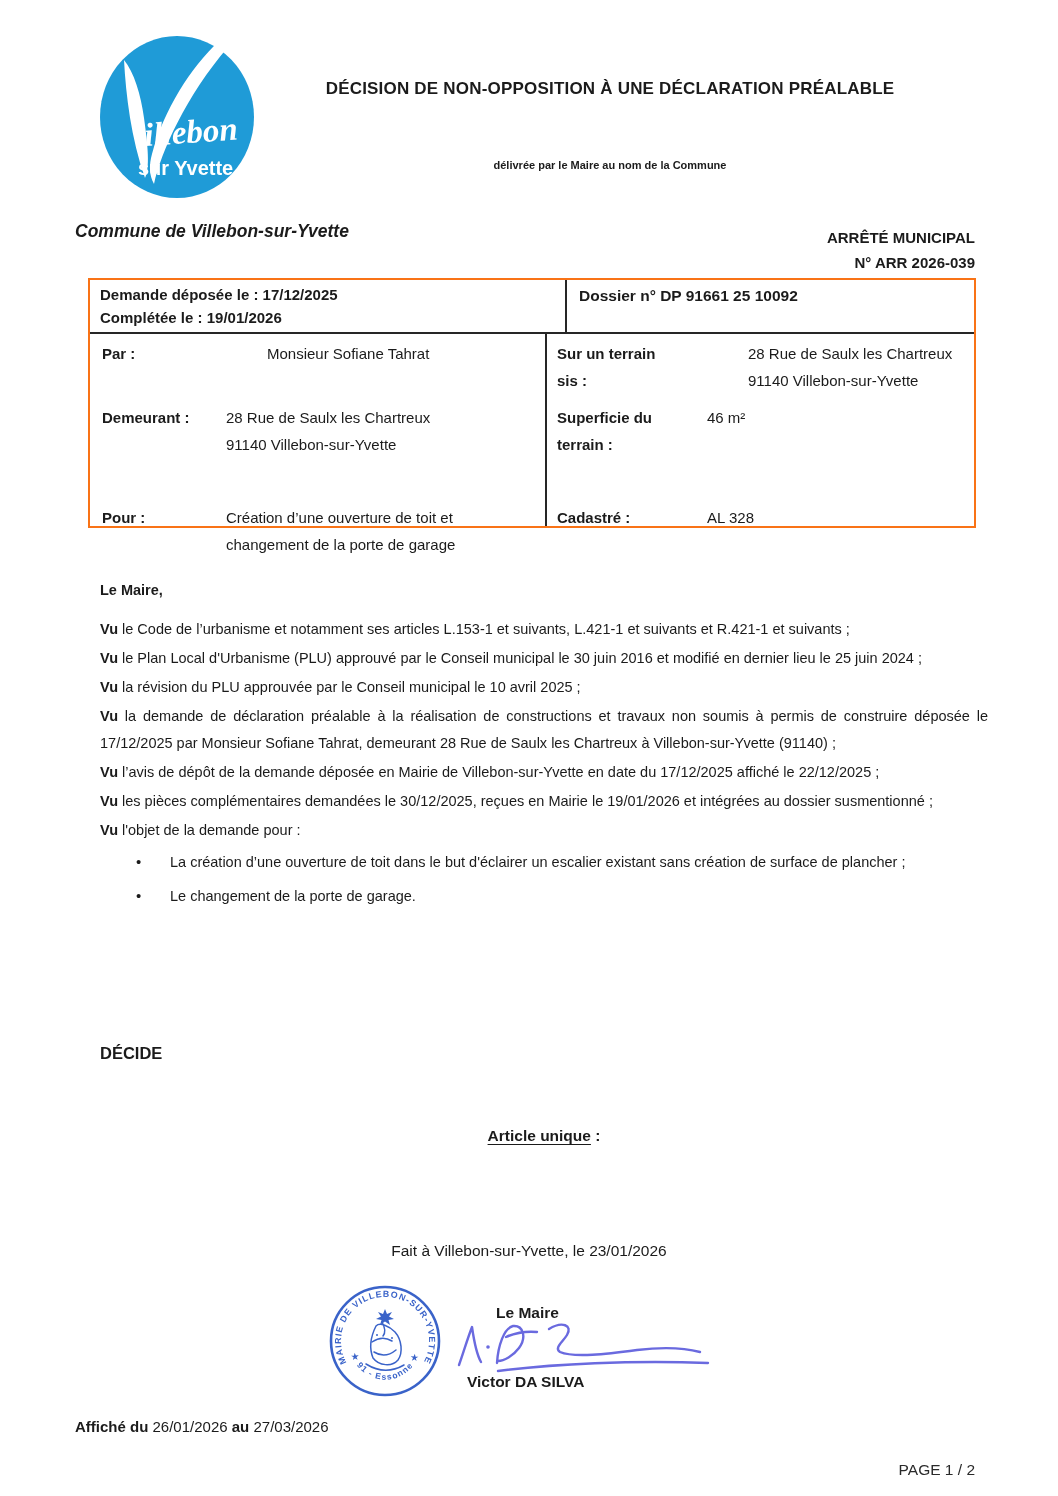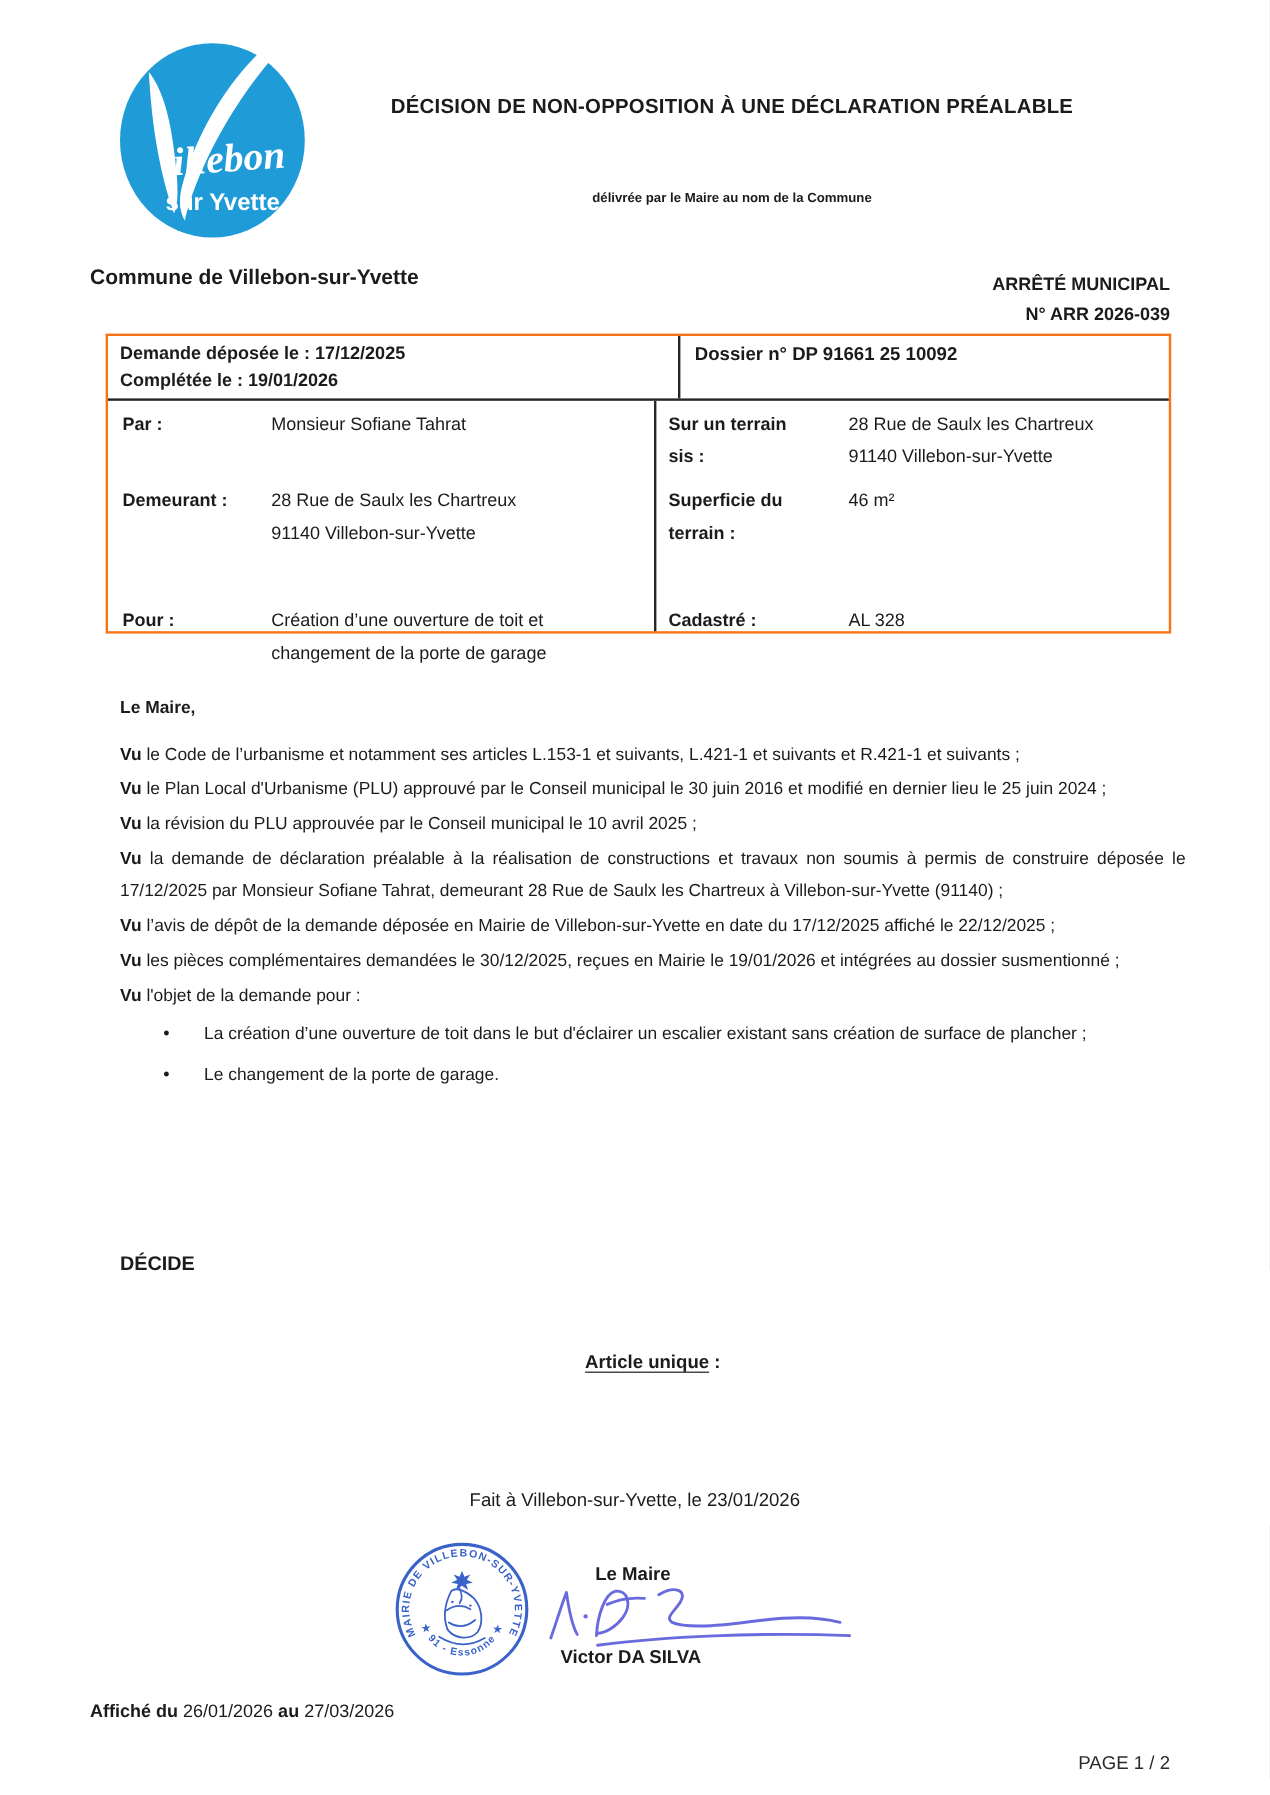--- a/index.html
+++ b/index.html
@@ -9,33 +9,33 @@
     font-family:"Liberation Sans", sans-serif;
   }
   
   .logo{position:absolute;left:98px;top:34px;width:158px;height:166px;}
   .logo-script{font-family:"Liberation Serif", serif;font-style:italic;font-weight:bold;font-size:33px;fill:#ffffff;}
   .logo-sub{font-family:"Liberation Sans", sans-serif;font-weight:bold;font-size:20px;fill:#ffffff;}
   .doc-title{position:absolute;left:220px;top:79px;width:780px;text-align:center;
     font-size:17px;font-weight:bold;letter-spacing:.2px;}
   .doc-subtitle{position:absolute;left:220px;top:119px;width:780px;text-align:center;
     font-size:11px;font-weight:bold;margin-top:40px;}
-  .commune{position:absolute;left:75px;top:221px;font-size:17.5px;font-weight:bold;}
+  .commune{position:absolute;left:75px;top:221px;font-size:17.5px;font-weight:bold;font-style:italic;}
   .arrete{position:absolute;right:83px;top:225px;text-align:right;font-size:15px;
     font-weight:bold;line-height:25px;}
   
   .info-table{position:absolute;left:88px;top:278px;width:884px;border:2px solid #f97316;font-size:15px;}
   .it-header{display:flex;border-bottom:2px solid #262626;}
   .it-h-left{width:455px;border-right:2px solid #262626;padding:3px 10px;font-weight:bold;line-height:23px;}
   .it-h-right{flex:1;padding:7px 12px 3px;font-weight:bold;font-size:15.5px;}
   .it-body{display:flex;height:192px;}
   .it-b-left{width:455px;border-right:2px solid #262626;position:relative;}
   .it-b-right{flex:1;position:relative;}
   .cell-row{position:absolute;left:0;right:4px;display:flex;line-height:27px;}
-  .row-1{top:6px;} .row-2{top:70px;} .row-3{top:134px;margin-top:36px;}
+  .row-1{top:6px;gap:41px;} .row-2{top:70px;} .row-3{top:134px;margin-top:36px;}
   .cell-label{font-weight:bold;white-space:pre-line;}
   .it-b-left .cell-label{width:124px;padding-left:12px;flex:none;}
   .it-b-right .cell-label{width:150px;padding-left:10px;flex:none;}
   .cell-value{white-space:pre-line;}
   
   .body-text{position:absolute;left:100px;top:577px;width:888px;font-size:14.5px;
     line-height:27px;text-align:justify;}
   .body-text p{margin:0 0 2px;}
   .body-text p.p-first{margin-bottom:12px;}
   .b{font-weight:bold;}

